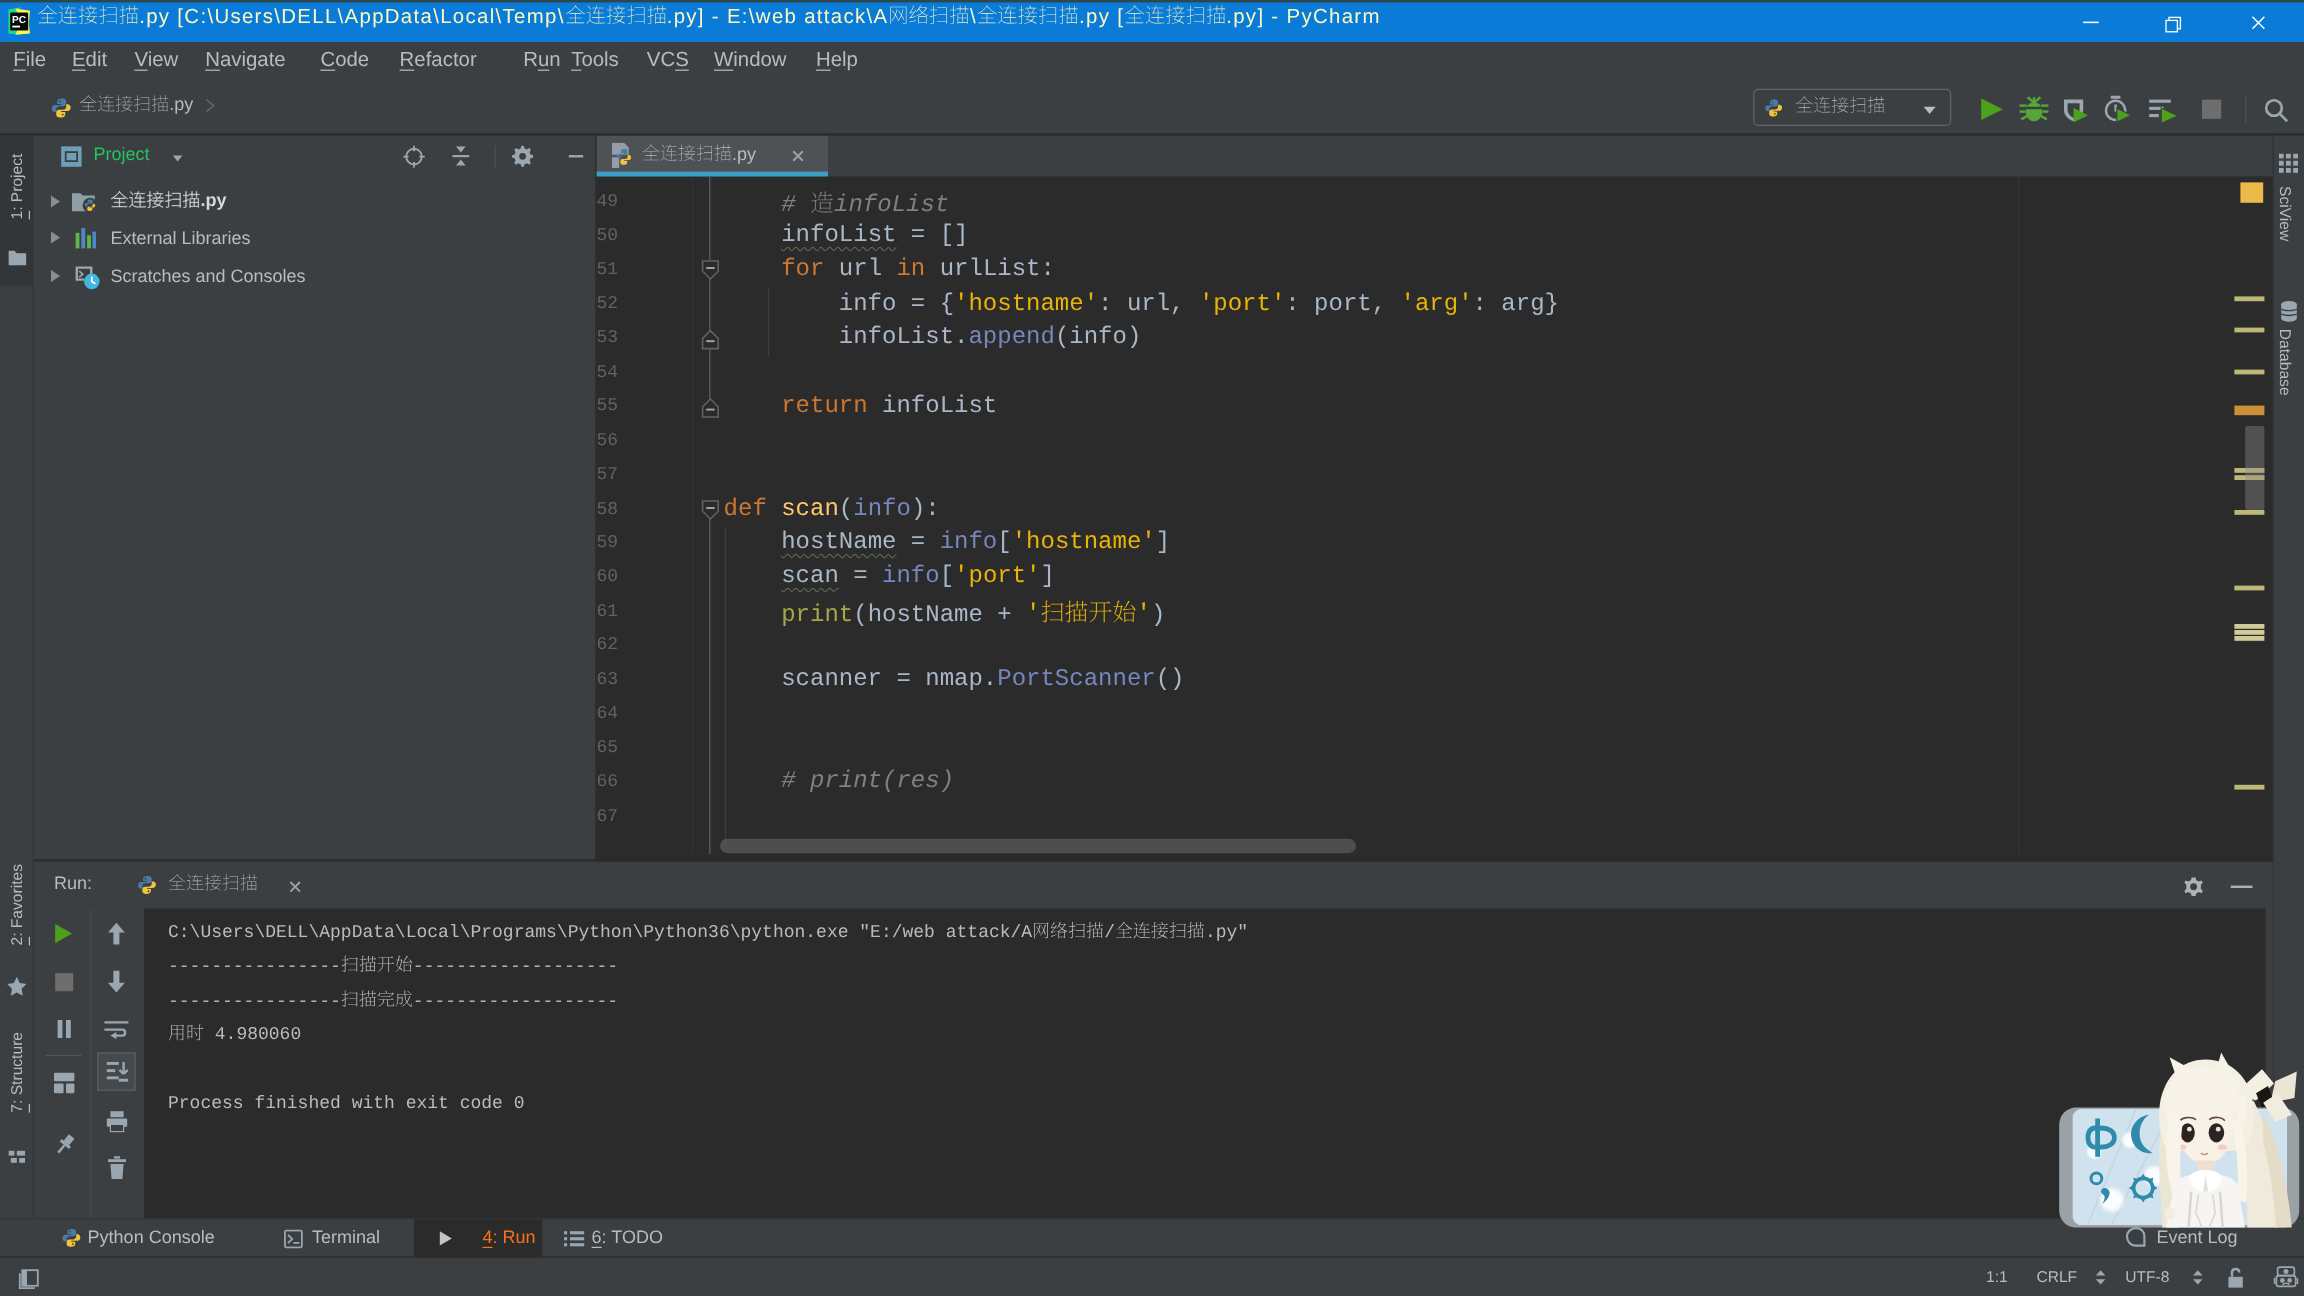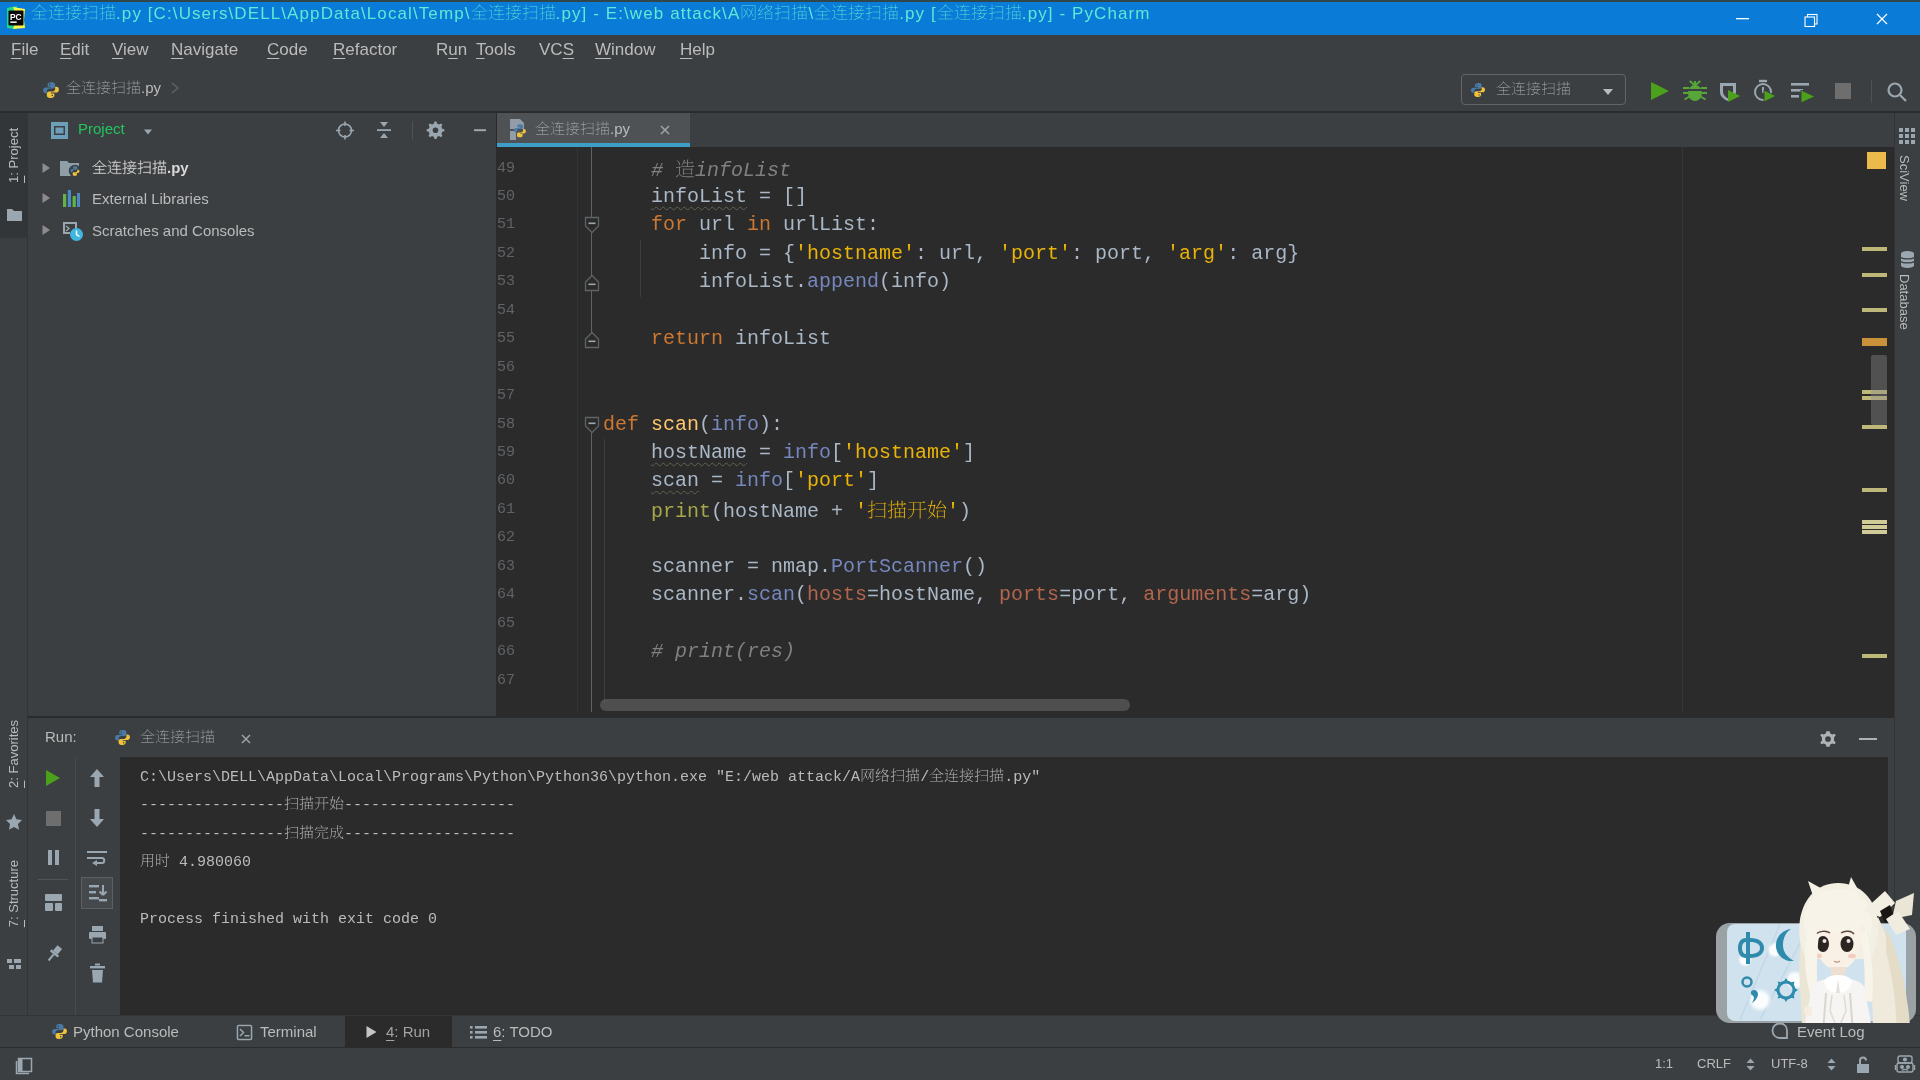--- a/index.html
+++ b/index.html
@@ -4,21 +4,21 @@
 * { margin:0; padding:0; box-sizing:border-box; }
 html,body { width:1920px; height:1080px; overflow:hidden; background:#3c3f41;
   font-family:"Liberation Sans",sans-serif; }
 .abs { position:absolute; }
 #stage { position:relative; width:1920px; height:1080px; overflow:hidden; }
 .cj { width:1em; height:1em; overflow:visible; vertical-align:-0.13em; display:inline-block; fill:currentColor; }
 .cjb use { stroke:currentColor; stroke-width:26px; }
 svg.ic { position:absolute; }
 #topstrip { left:0; top:0; width:1920px; height:2px; background:#2d474a; }
 #titlebar { left:0; top:2px; width:1920px; height:33px; background:#0a7bd7; color:#fff; font-size:16px; }
-#titletext { left:31px; top:4px; white-space:pre; letter-spacing:1.1px; color:#5eead4; font-size:17px; }
+#titletext { left:31px; top:4px; white-space:pre; letter-spacing:1.1px; color:#fef9c3; font-size:17px; }
 #menubar { left:0; top:35px; width:1920px; height:32px; color:#bbbbbb; font-size:17px; }
 .mi { position:absolute; top:5px; }
 .u { text-decoration:underline; text-underline-offset:3px; }
 #crumbtext { left:66px; top:79px; font-size:15px; color:#bbbbbb; }
 #runcombo { left:1461px; top:74px; width:165px; height:31px; border:1px solid #646464; border-radius:4px; }
 #rctxt { left:1496px; top:80px; font-size:15px; color:#bbbbbb; }
 .vtext { position:absolute; color:#bbbbbb; font-size:13px; writing-mode:vertical-rl;
   transform:rotate(180deg); white-space:nowrap; left:6px; }
 #projtab { left:0; top:113px; width:28px; height:125px; background:#333638; }
 #projpanel { left:28px; top:113px; width:469px; height:605px; background:#3c3f41; }
@@ -377,21 +377,20 @@
               <use href="#b63cf"></use>
             </svg><svg class="cj" viewBox="0 0 1000 1000">
               <use href="#b5f00"></use>
             </svg><svg class="cj" viewBox="0 0 1000 1000">
               <use href="#b59cb"></use>
             </svg>'</span>)</div>
         <div class="ln" style="top:528.3px">62</div>
         <div class="ln" style="top:556.8px">63</div>
         <div class="cl" style="top:556.8px">    scanner = nmap.<span class="m">PortScanner</span>()</div>
         <div class="ln" style="top:585.2px">64</div>
-        <div class="cl" style="top:585.2px">    scanner.<span class="m">scan</span>(<span class="na">hosts</span>=hostName, <span class="na">ports</span>=port, <span class="na">arguments</span>=arg)</div>
         <div class="ln" style="top:613.7px">65</div>
         <div class="ln" style="top:642.1px">66</div>
         <div class="cl" style="top:642.1px"><span class="c">    # print(res)</span></div>
         <div class="ln" style="top:670.6px">67</div>
 <div class="abs" style="left:577px;top:147px;width:1px;height:565px;background:#313335"></div>
 <div class="abs" style="left:591px;top:147px;width:1px;height:186px;background:#5e6366"></div>
 <div class="abs" style="left:591px;top:418px;width:1px;height:294px;background:#5e6366"></div>
 <svg class="ic" style="left:584px;top:216px" width="16" height="18" viewBox="0 0 16 18">
           <path d="M1.5 1.5 L14.5 1.5 L14.5 10 L8 16.5 L1.5 10 Z" fill="#2b2b2b" stroke="#606366" stroke-width="1.3"></path>
           <rect x="4.5" y="6.5" width="7" height="1.6" fill="#9aa7b0"></rect>
@@ -589,21 +588,21 @@
 <rect x="0.7" y="0.7" width="15.6" height="15.6" fill="#9aa7b0" rx="2"></rect>
 <rect x="2.2" y="2.2" width="12.6" height="12.6" fill="#3c3f41"></rect>
 <path d="M4 5 L7.5 8.5 L4 12" stroke="#9aa7b0" stroke-width="1.5" fill="none"></path>
 <rect x="8.5" y="11" width="5" height="1.5" fill="#9aa7b0"></rect>
     </svg>
 <span class="bbitem" style="left:260px">Terminal</span>
 <div class="abs" id="runsel"></div>
 <svg class="ic" style="left:364px;top:1024px" width="15" height="16" viewBox="0 0 15 16">
 <path d="M2.5 2 L12.5 8 L2.5 14 Z" fill="#c3c5c7"></path>
     </svg>
-<span class="bbitem" style="left:386px;color:#a3a3a3"><span class="u">4</span>: Run</span>
+<span class="bbitem" style="left:402px;color:#f97316"><span class="u">4</span>: Run</span>
 <svg class="ic" style="left:470px;top:1025px" width="17" height="15" viewBox="0 0 17 15">
 <g fill="#9aa7b0">
         <rect x="0" y="1" width="2.6" height="2.6"></rect>
         <rect x="5" y="1" width="12" height="2.6"></rect>
 <rect x="0" y="6" width="2.6" height="2.6"></rect>
         <rect x="5" y="6" width="12" height="2.6"></rect>
 <rect x="0" y="11" width="2.6" height="2.6"></rect>
         <rect x="5" y="11" width="12" height="2.6"></rect>
       </g>
     </svg>

